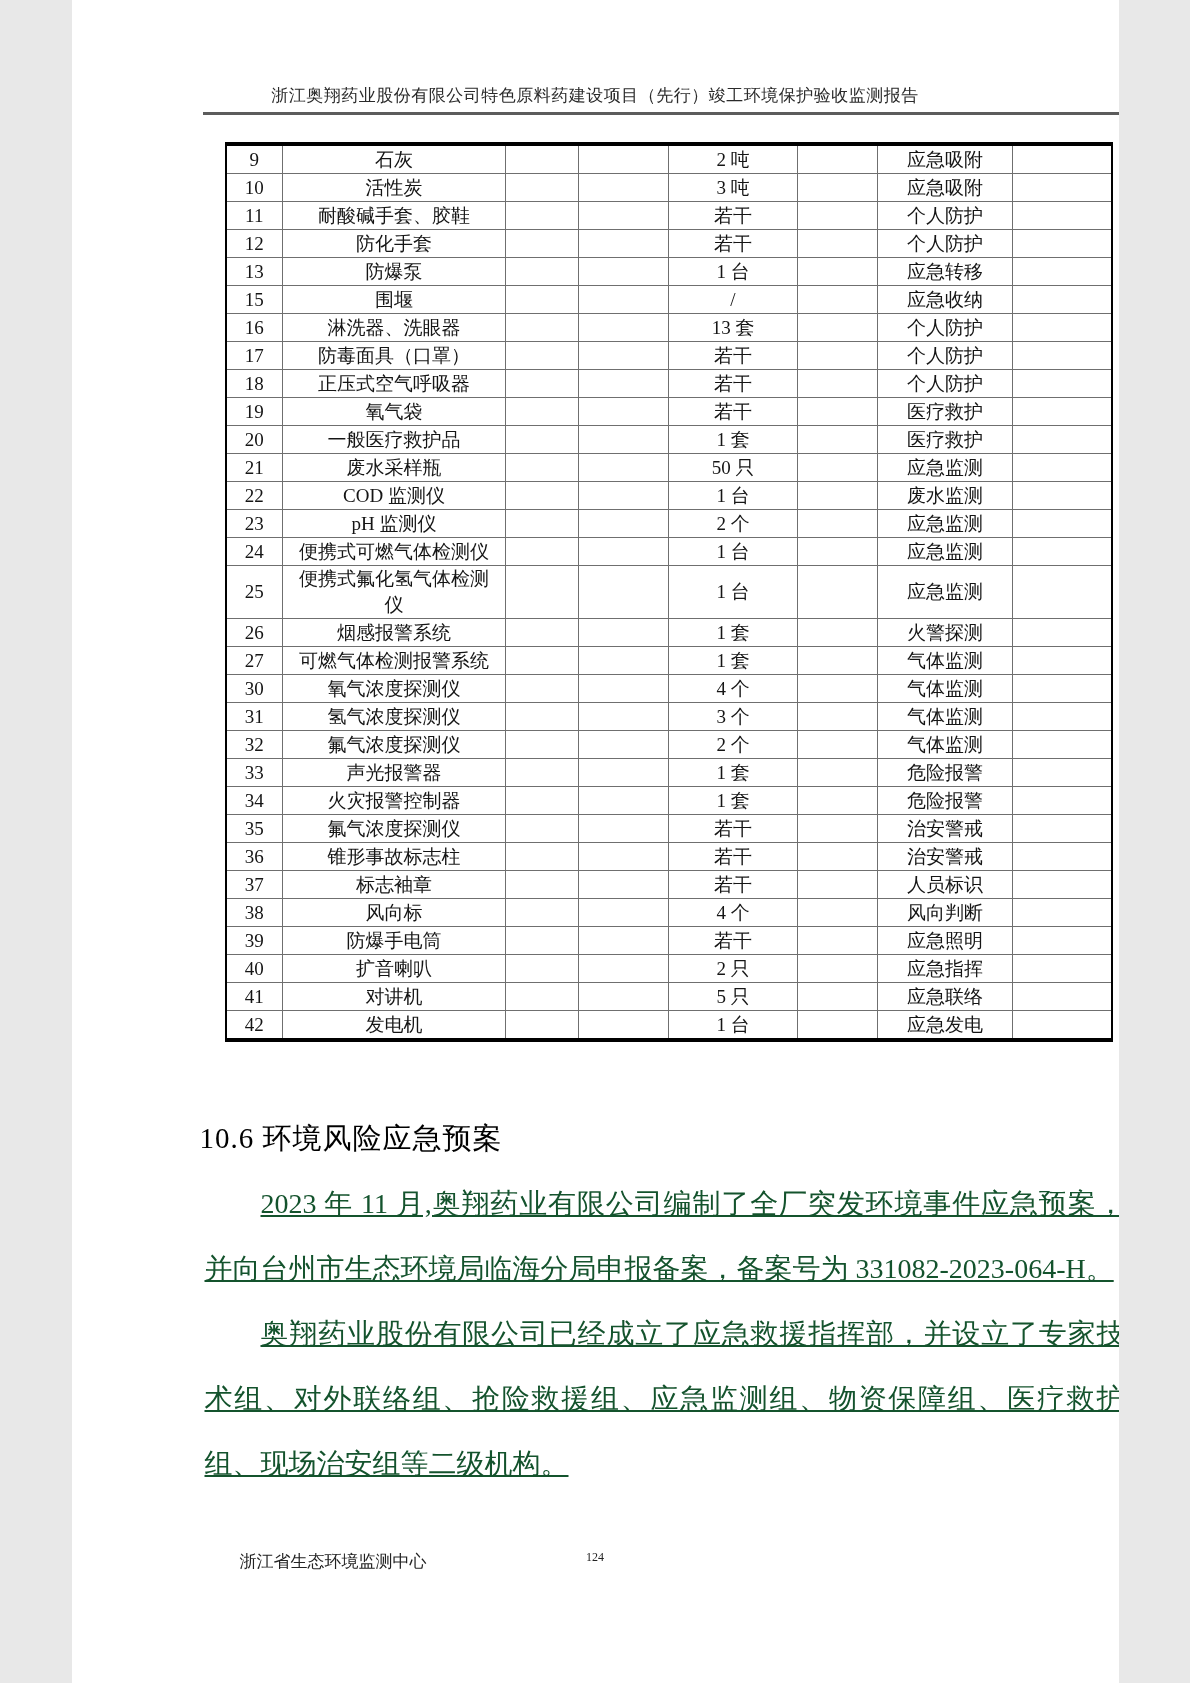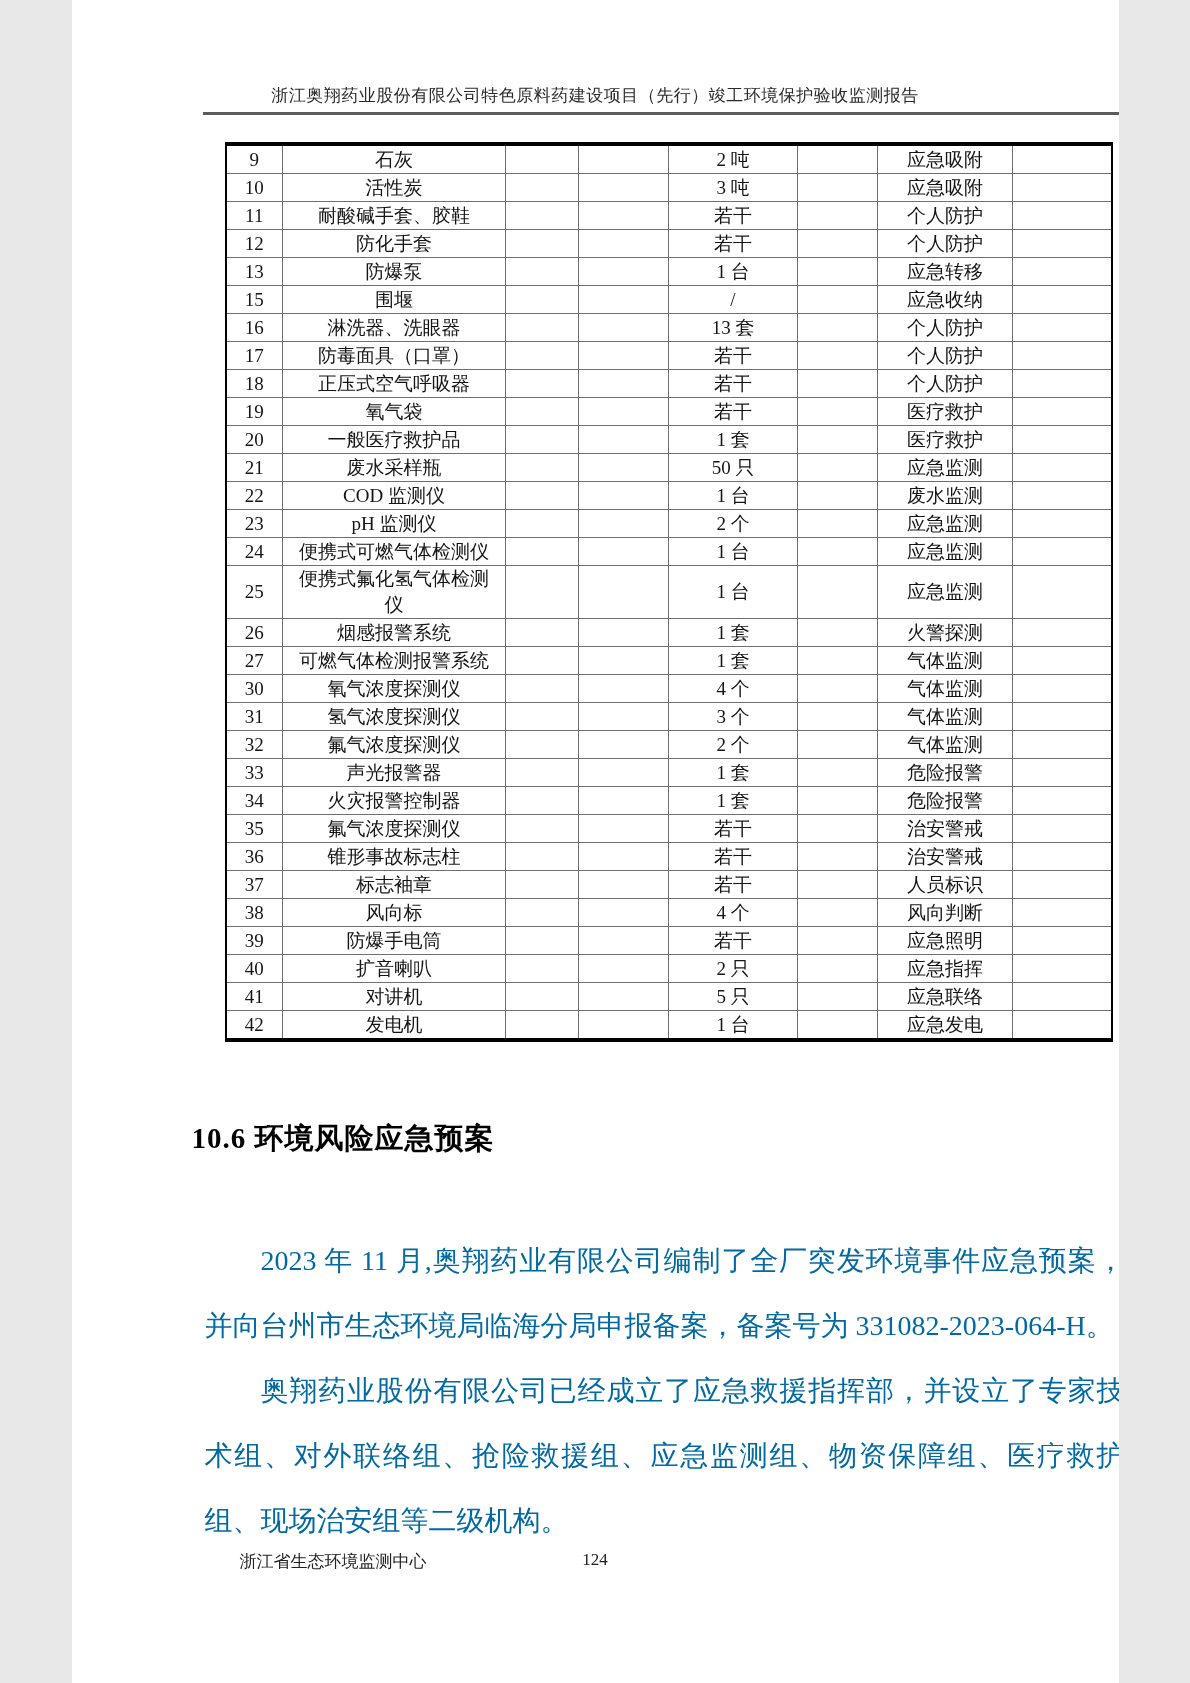--- a/index.html
+++ b/index.html
@@ -53,55 +53,56 @@
     padding: 0 2px;
     height: 27px;
     color: #151515;
     overflow: hidden;
   }
   .eq-table td.cell-name { padding: 0 8px; text-align: center; }
 
   
   .section-heading {
     position: absolute;
-    top: 1119px; left: 120px;
+    top: 1119px; left: 128px;
     font-size: 29px;
-    font-weight: bold;
+    font-weight: normal;
     letter-spacing: 1px;
     color: #000;
     white-space: nowrap;
   }
 
   
   .body-text {
     position: absolute;
-    top: 1228px; left: 133px;
+    top: 1171px; left: 133px;
     width: 920px;
     font-size: 28px;
     line-height: 65px;
     text-align: justify;
     text-justify: inter-ideograph;
-    color: #0369a1;
+    color: #14532d;
+    text-decoration: underline;
   }
   .body-text p { margin: 0; text-indent: 2em; }
 
   
   .footer-org {
     position: absolute;
     top: 1550px; left: 168px;
     font-size: 17px;
     color: #222;
     white-space: nowrap;
   }
   .footer-page {
     position: absolute;
     top: 1550px; left: 0;
     width: 100%;
     text-align: center;
-    font-size: 17px;
+    font-size: 12px;
     color: #222;
   }
 </style>
 </head>
 <body>
 
 <div class="page">
 
   <div class="header-title">浙江奥翔药业股份有限公司特色原料药建设项目（先行）竣工环境保护验收监测报告</div>
   <div class="header-rule"></div>

